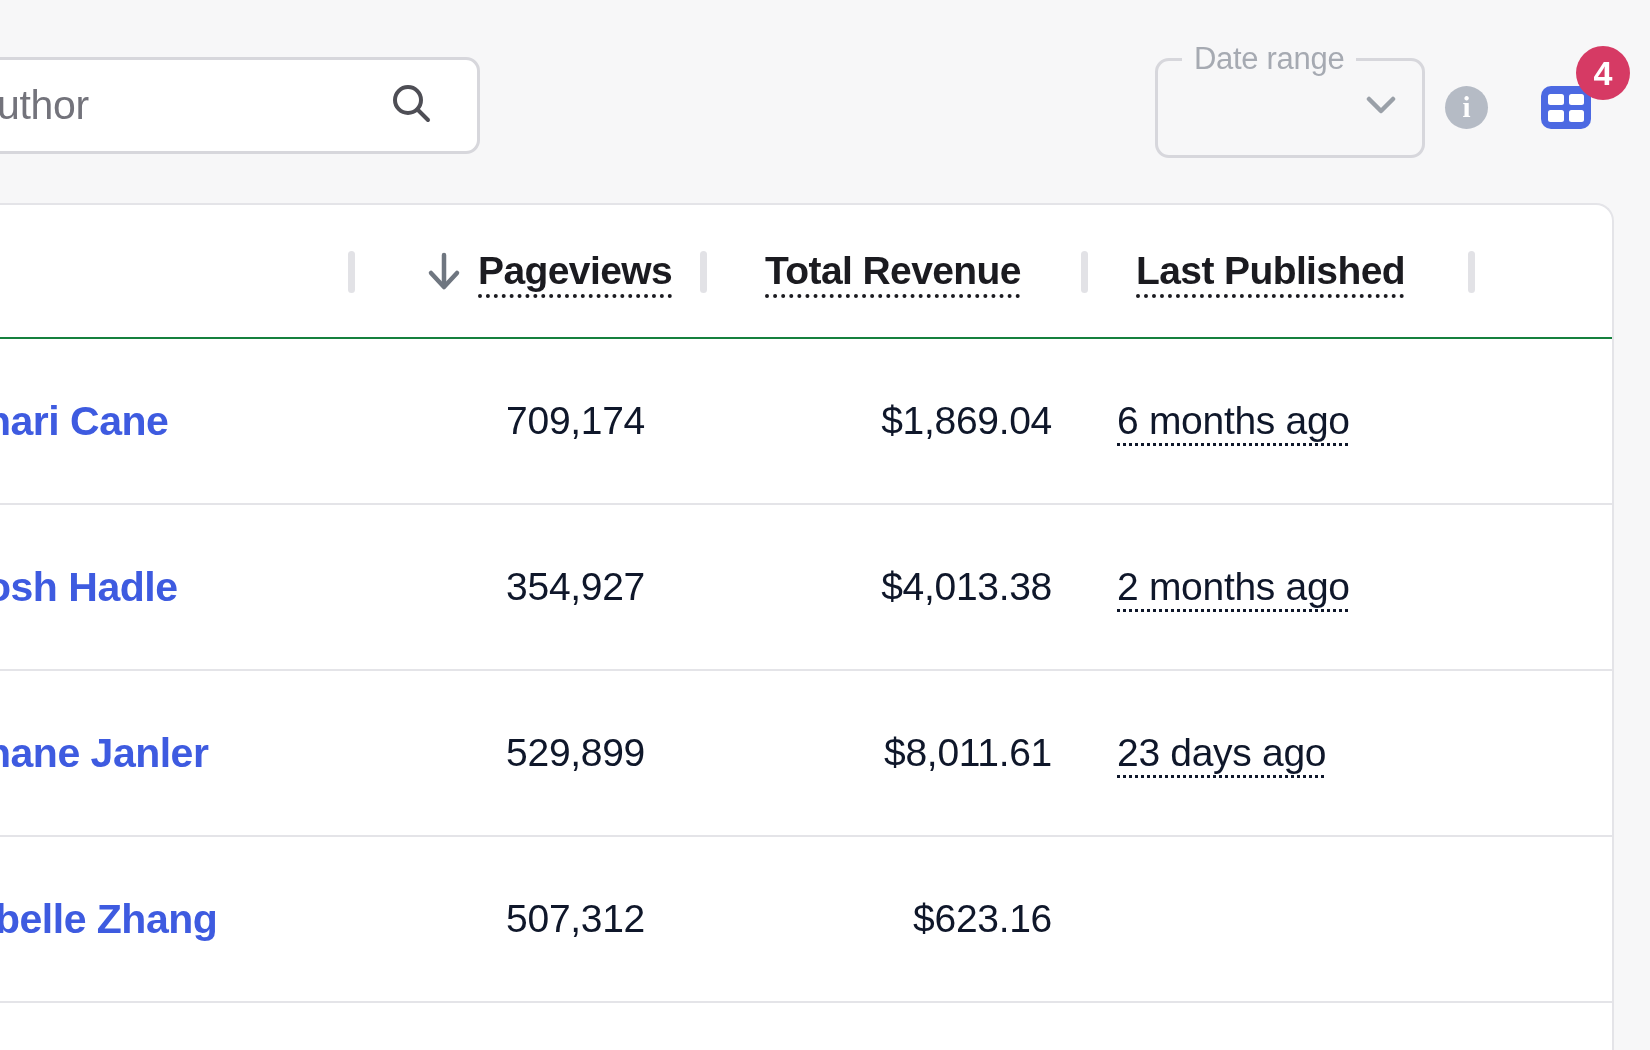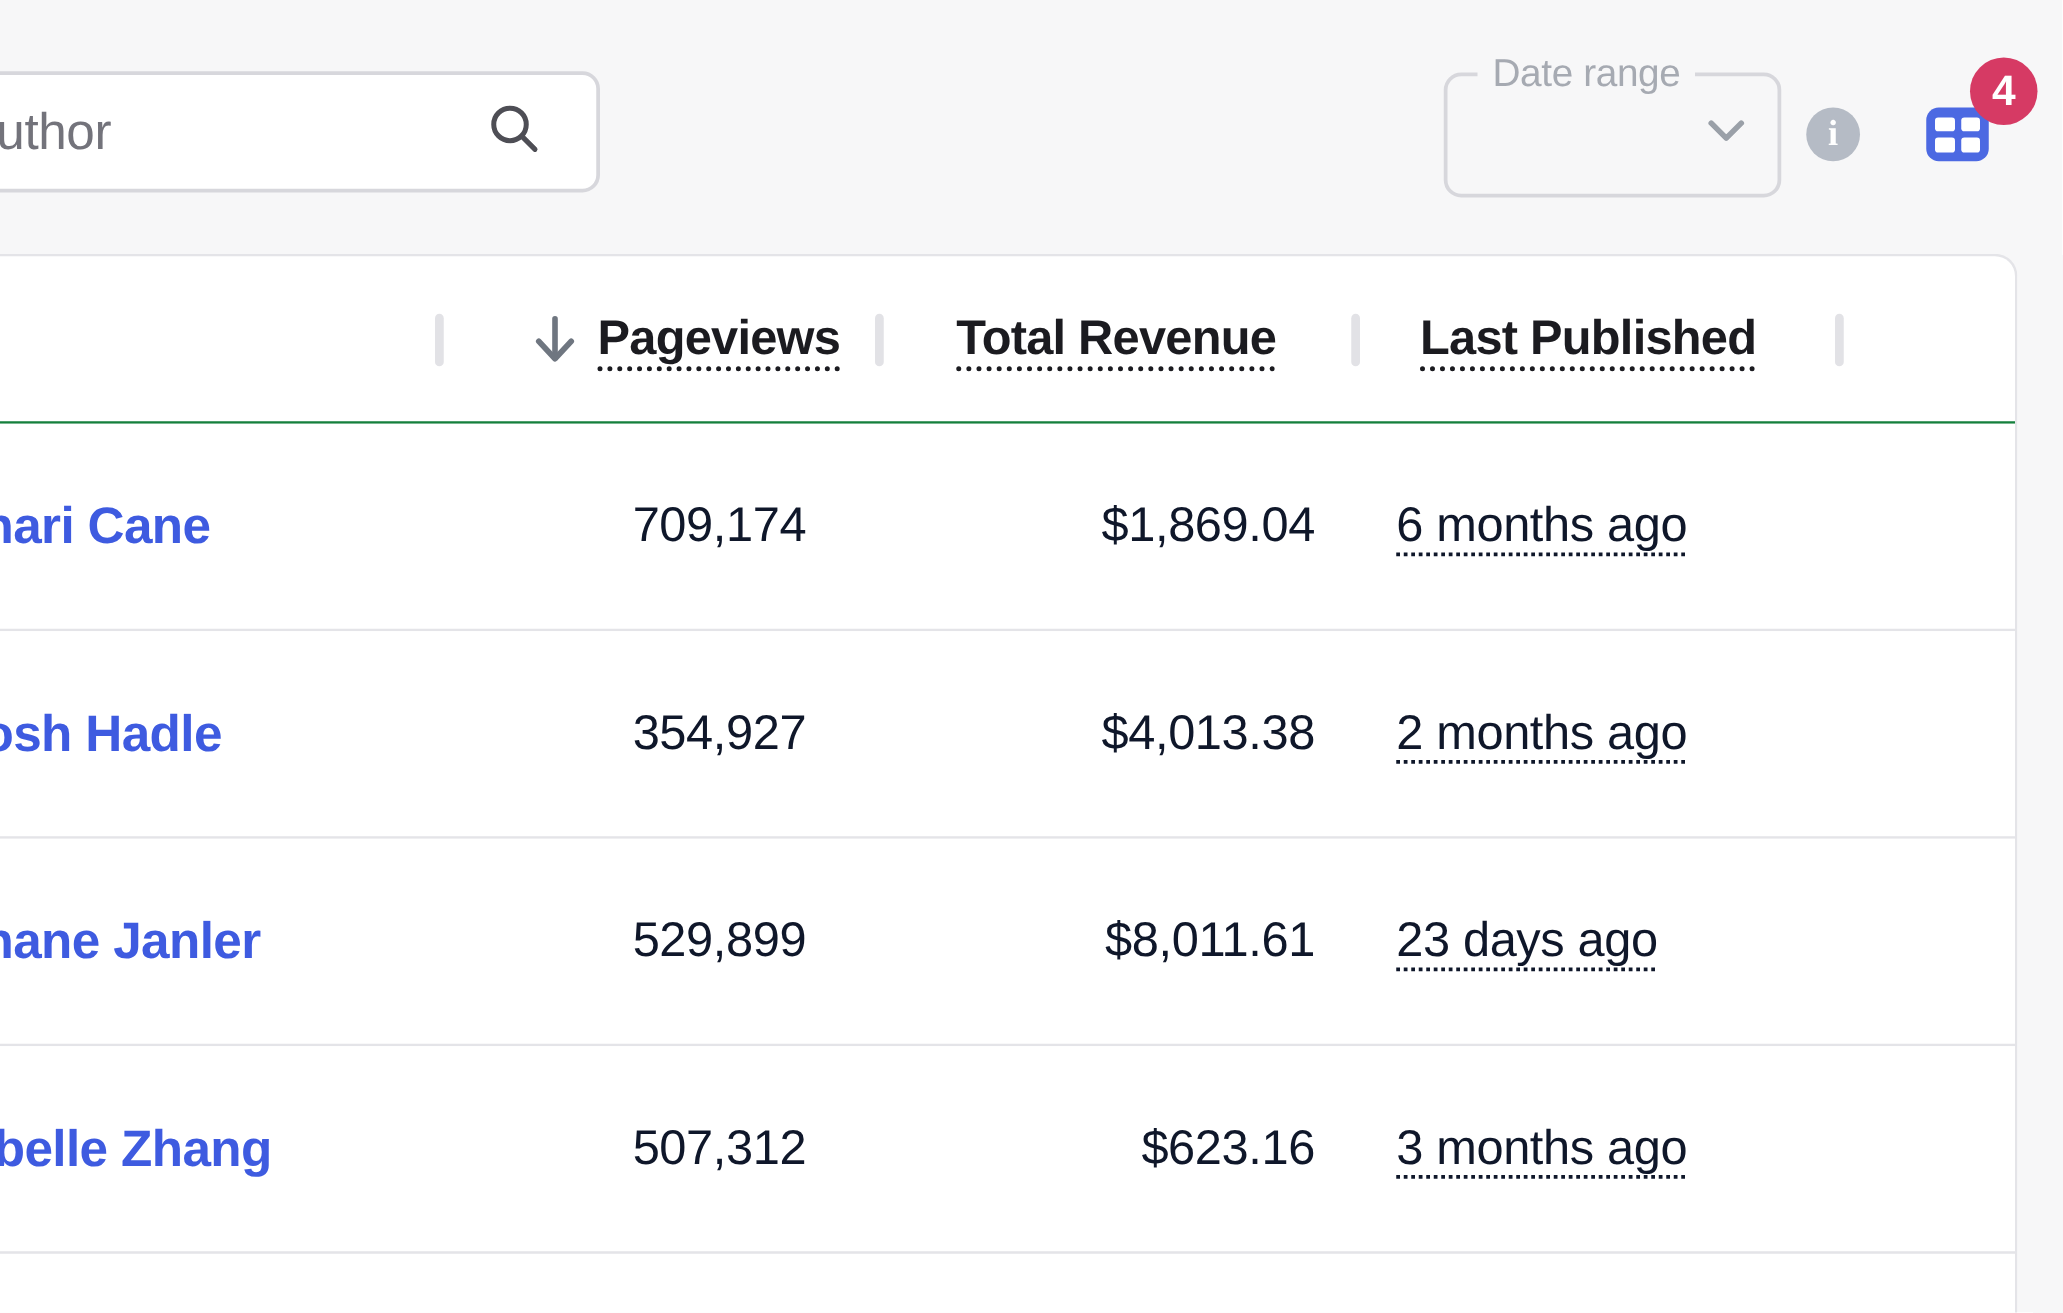--- a/index.html
+++ b/index.html
@@ -183,19 +183,18 @@
         <a class="author">nane Janler</a>
         <span class="num cell-pv">529,899</span>
         <span class="num cell-rev">$8,011.61</span>
         <span class="num cell-date">23 days ago</span>
       </div>
 
       <div class="row">
         <a class="author">belle Zhang</a>
         <span class="num cell-pv">507,312</span>
         <span class="num cell-rev">$623.16</span>
-        <span class="num cell-date">3 months ago</span>
       </div>
 
     </div>
   </div>
 
 </div>
 
 </body></html>

